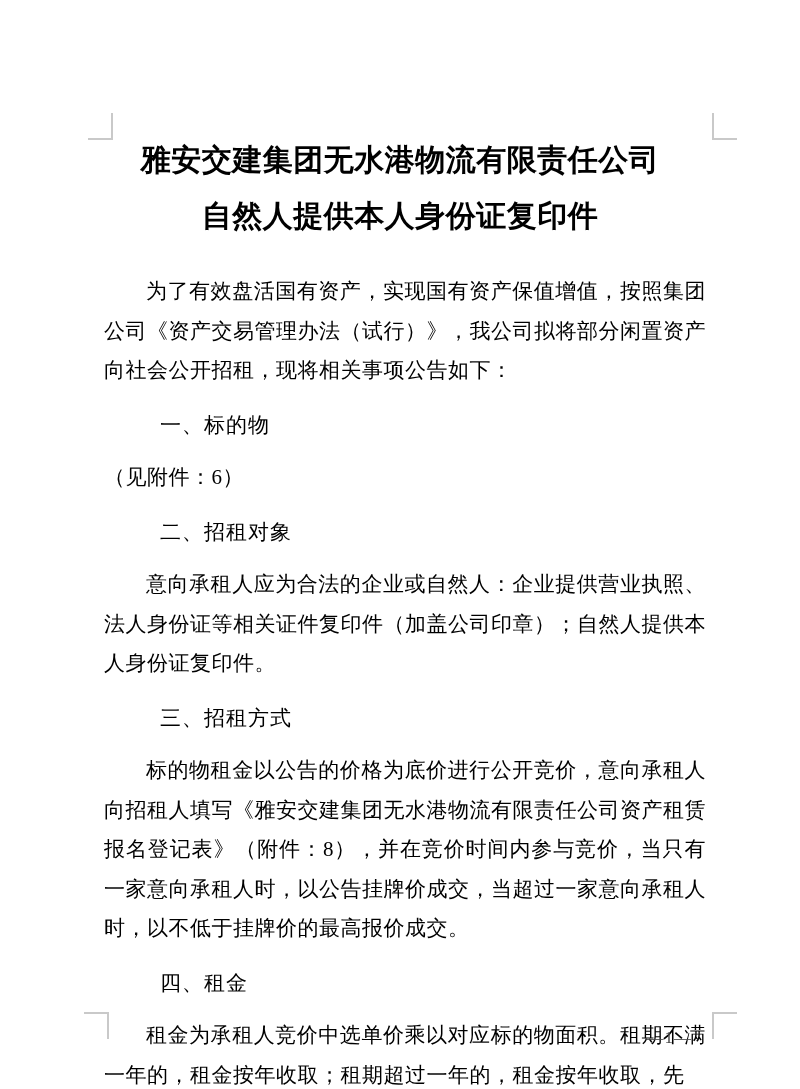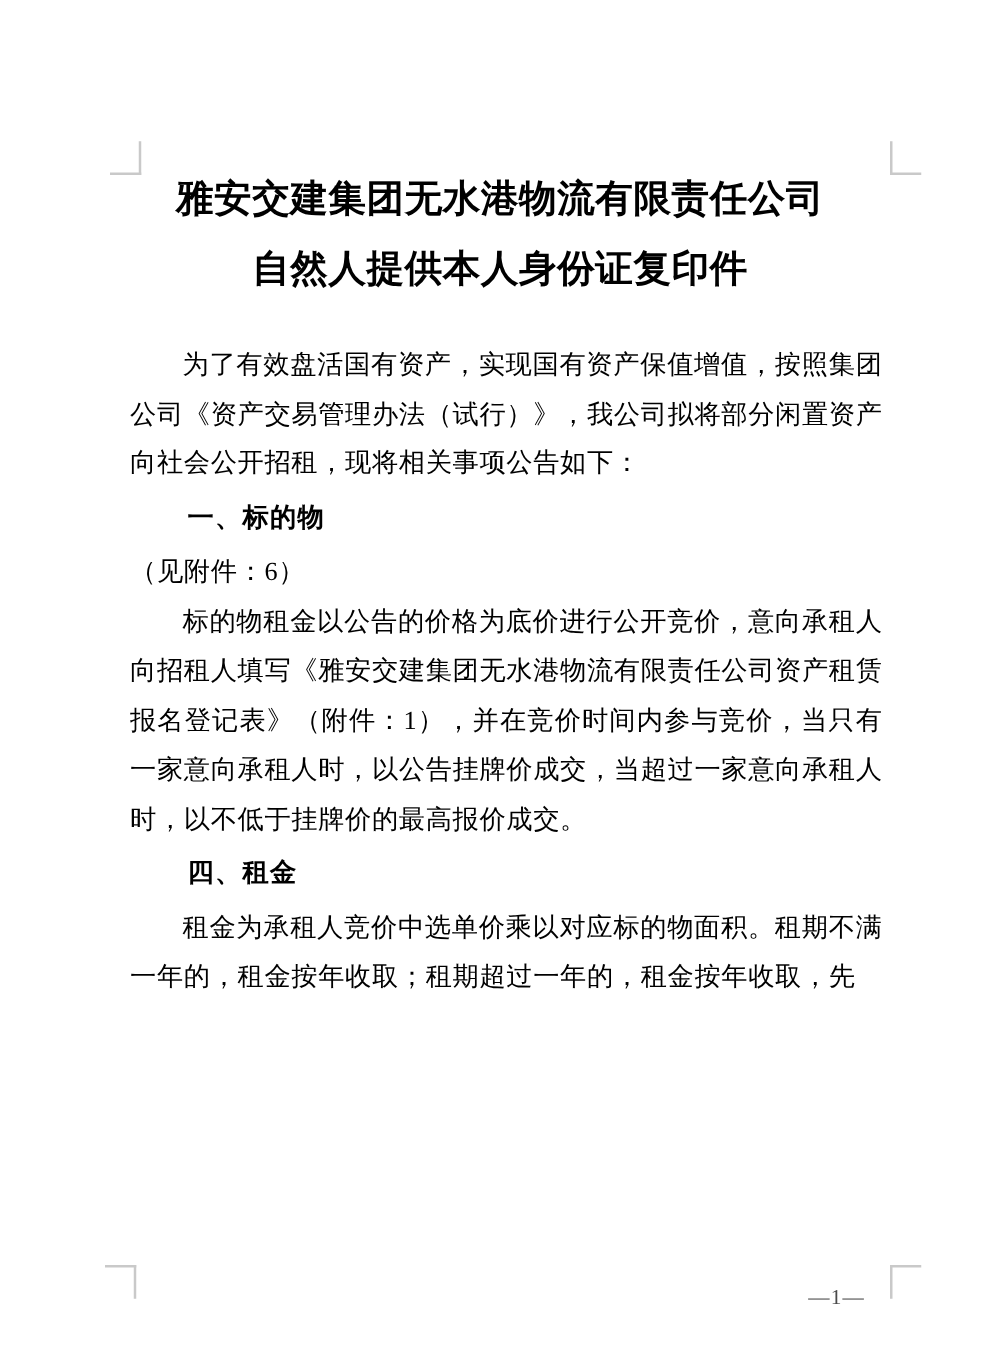--- a/index.html
+++ b/index.html
@@ -44,24 +44,24 @@
     letter-spacing: 0.5px;
   }
   .para {
     margin: 0;
   }
   .para.indent {
     text-indent: 2em;
     font-family: Liberation Serif, serif;
   }
   .section-heading {
-    margin: 4px;
+    margin: 14px;
     text-indent: 2em;
     font-size: 21px;
-    font-weight: bold;
+    font-weight: normal;
     font-family: "Liberation Sans", "DejaVu Sans", sans-serif;
     letter-spacing: 1px;
   }
   .page-number {
     position: absolute;
     top: 1028px;
     right: 108px;
     font-size: 17px;
     letter-spacing: 1px;
     color: #4a4a4a;
@@ -82,22 +82,25 @@
     <div>雅安交建集团无水港物流有限责任公司</div>
     <div>自然人提供本人身份证复印件</div>
   </div>
 
   <div class="doc-body">
     <p class="para indent">为了有效盘活国有资产，实现国有资产保值增值，按照集团公司《资产交易管理办法（试行）》，我公司拟将部分闲置资产向社会公开招租，现将相关事项公告如下：</p>
 
     <p class="section-heading">一、标的物</p>
     <p class="para">（见附件：6）</p>
 
+    <p class="section-heading">二、招租对象</p>
+    <p class="para indent">意向承租人应为合法的企业或自然人：企业提供营业执照、法人身份证等相关证件复印件（加盖公司印章）；自然人提供本人身份证复印件。</p>
 
-    <p class="para indent">标的物租金以公告的价格为底价进行公开竞价，意向承租人向招租人填写《雅安交建集团无水港物流有限责任公司资产租赁报名登记表》（附件：1），并在竞价时间内参与竞价，当只有一家意向承租人时，以公告挂牌价成交，当超过一家意向承租人时，以不低于挂牌价的最高报价成交。</p>
+    <p class="section-heading">三、招租方式</p>
+    <p class="para indent">标的物租金以公告的价格为底价进行公开竞价，意向承租人向招租人填写《雅安交建集团无水港物流有限责任公司资产租赁报名登记表》（附件：8），并在竞价时间内参与竞价，当只有一家意向承租人时，以公告挂牌价成交，当超过一家意向承租人时，以不低于挂牌价的最高报价成交。</p>
 
     <p class="section-heading">四、租金</p>
     <p class="para indent">租金为承租人竞价中选单价乘以对应标的物面积。租期不满一年的，租金按年收取；租期超过一年的，租金按年收取，先</p>
   </div>
 
   <div class="page-number">—1—</div>
 
 </div>
 
 </body></html>

